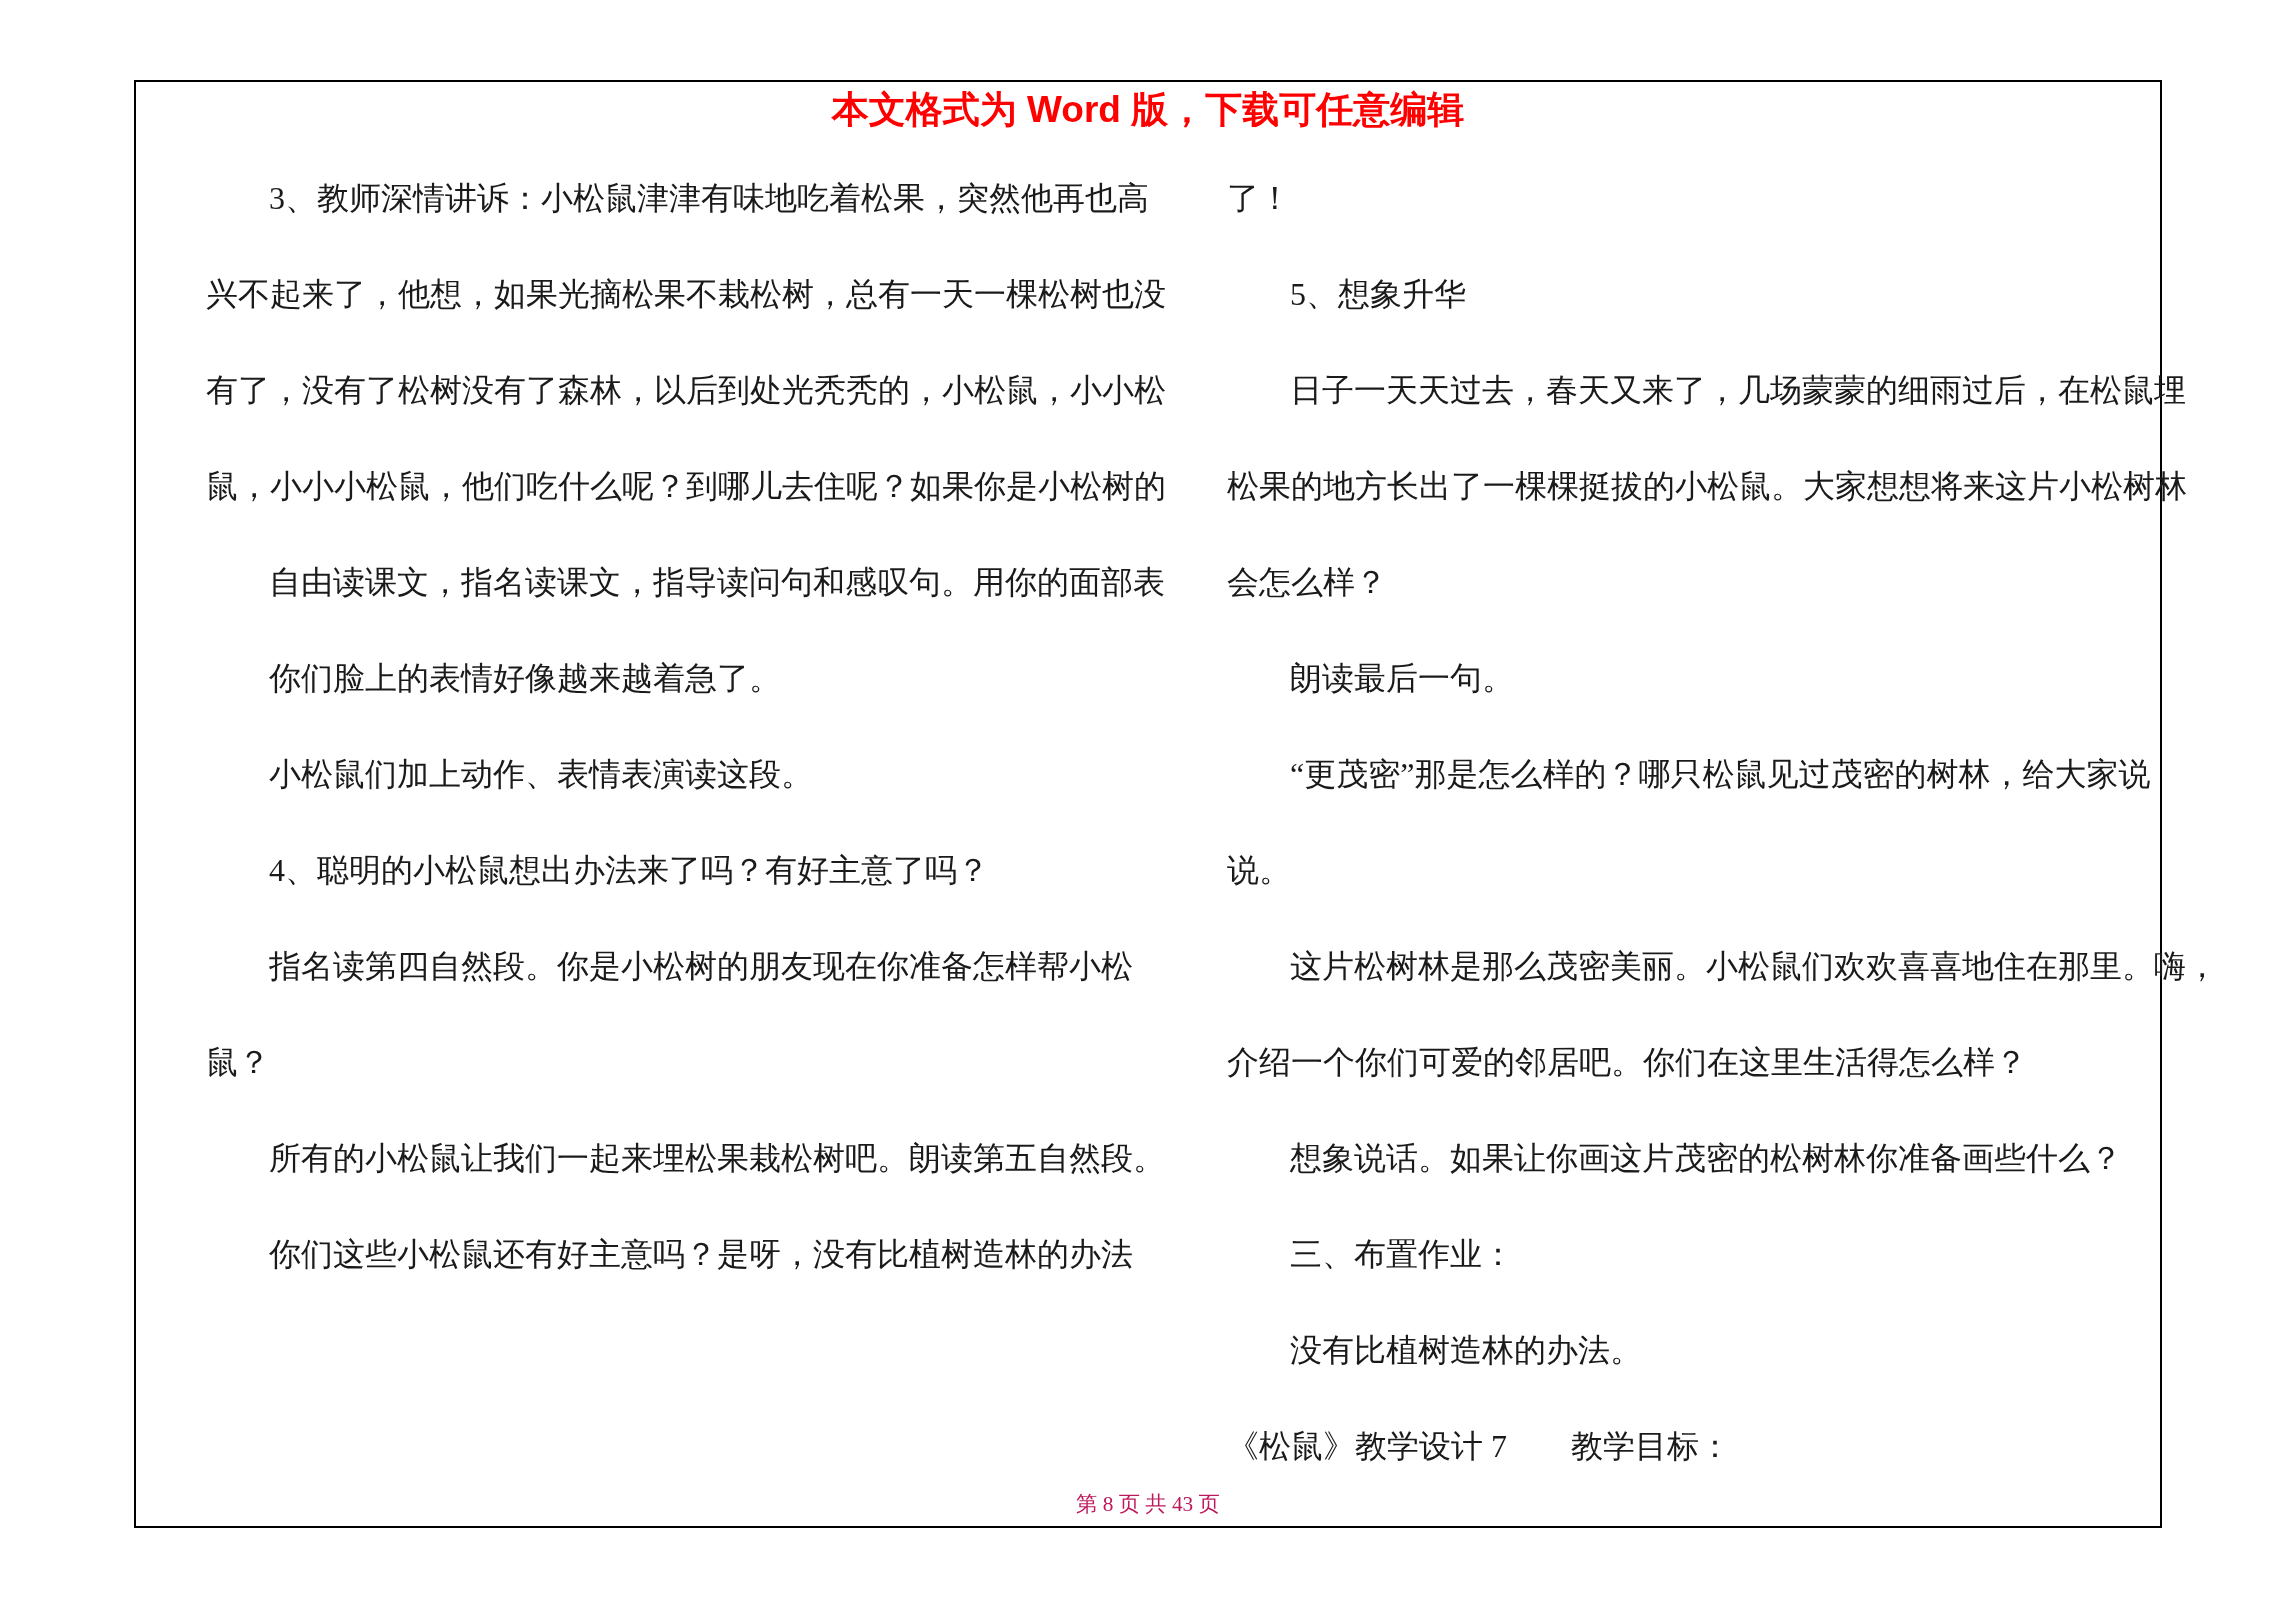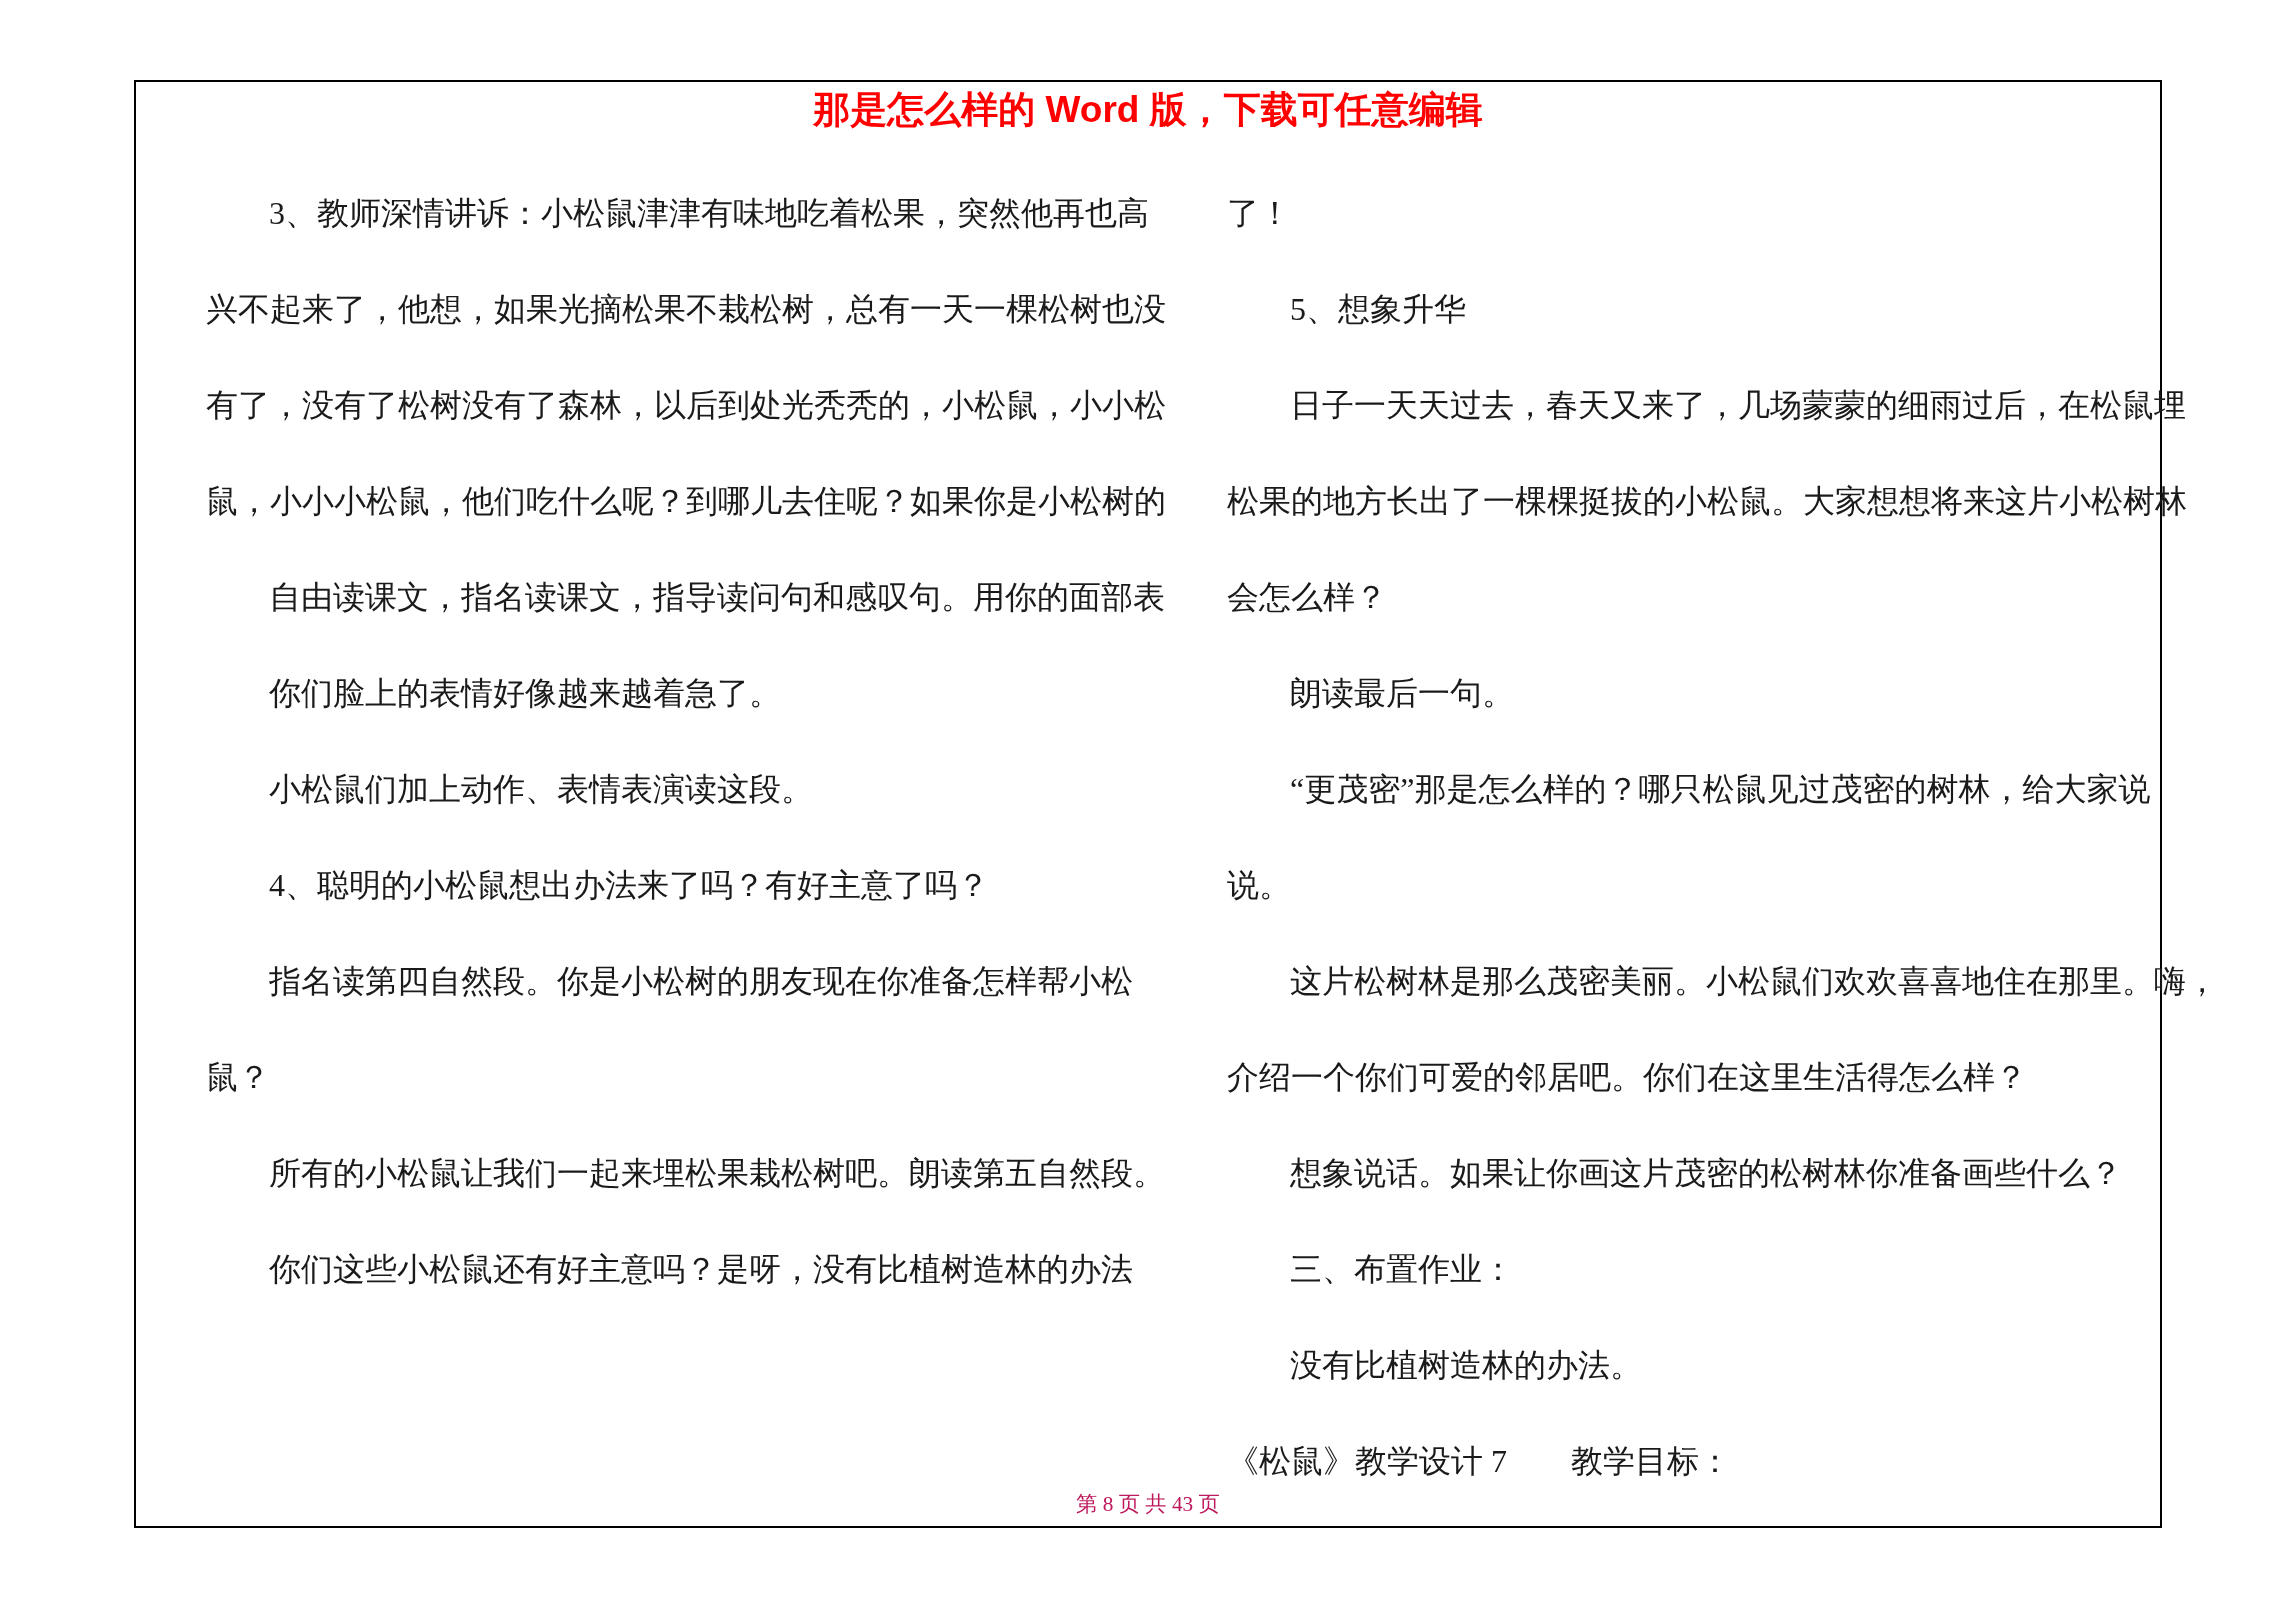--- a/index.html
+++ b/index.html
@@ -29,21 +29,21 @@
     text-align: center;
     font-family: "Liberation Sans", "DejaVu Sans", sans-serif;
     font-weight: bold;
     font-size: 37px;
     line-height: 43px;
     color: #FF0000;
     white-space: nowrap;
   }
   .text-column {
     position: absolute;
-    top: 83px;
+    top: 68px;
     font-size: 32px;
     color: #1A1A1A;
     white-space: nowrap;
   }
   .text-column .text-line {
     height: 96px;
     line-height: 96px;
     white-space: nowrap;
   }
   .text-column .text-line.indent {
@@ -60,21 +60,21 @@
     font-size: 21.3px;
     line-height: 26px;
     color: #be185d;
   }
 </style>
 </head>
 <body>
 
 <div class="page-frame">
 
-  <div class="header-notice">那是怎么样的 Word 版，下载可任意编辑</div>
+  <div class="header-notice">本文格式为 Word 版，下载可任意编辑</div>
 
   <div class="text-column col-left">
       <div class="text-line indent">3、教师深情讲诉：小松鼠津津有味地吃着松果，突然他再也高</div>
       <div class="text-line">兴不起来了，他想，如果光摘松果不栽松树，总有一天一棵松树也没</div>
       <div class="text-line">有了，没有了松树没有了森林，以后到处光秃秃的，小松鼠，小小松</div>
       <div class="text-line">鼠，小小小松鼠，他们吃什么呢？到哪儿去住呢？如果你是小松树的</div>
       <div class="text-line indent">自由读课文，指名读课文，指导读问句和感叹句。用你的面部表</div>
       <div class="text-line indent">你们脸上的表情好像越来越着急了。</div>
       <div class="text-line indent">小松鼠们加上动作、表情表演读这段。</div>
       <div class="text-line indent">4、聪明的小松鼠想出办法来了吗？有好主意了吗？</div>

